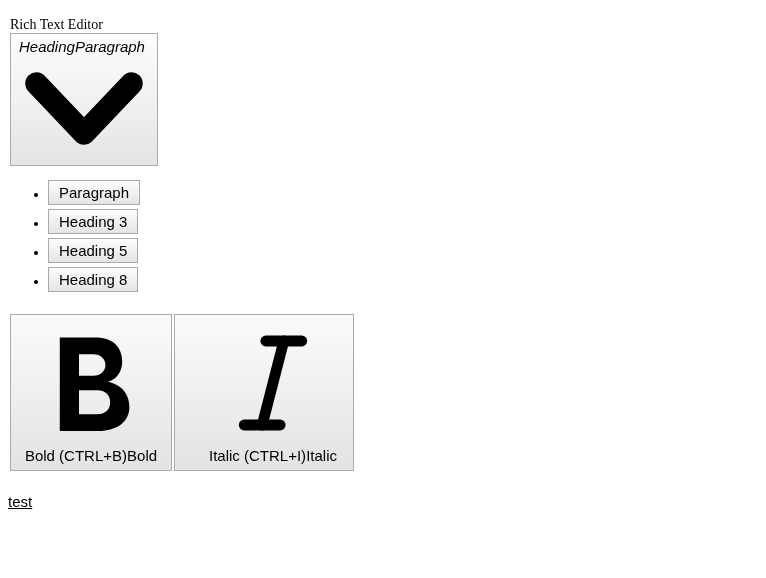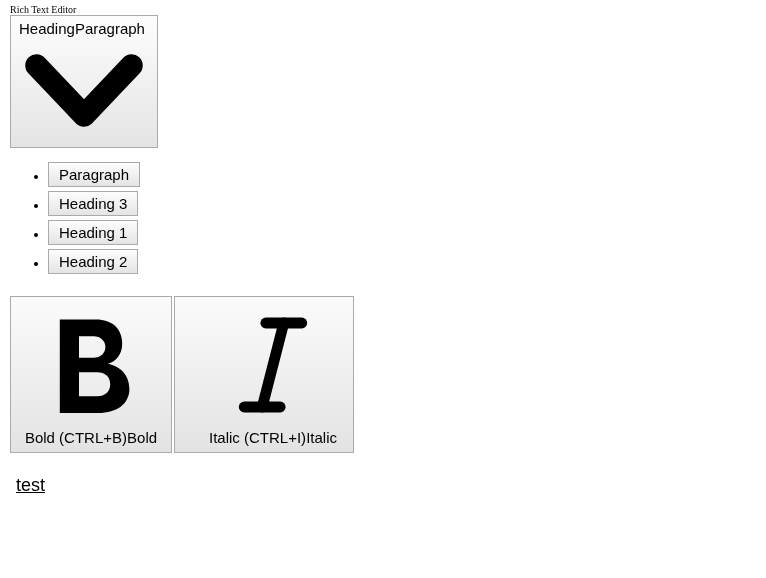--- a/index.html
+++ b/index.html
@@ -8,37 +8,38 @@
     body {
       margin: 0;
       padding: 0;
       font-family: "Times New Roman", Times, serif;
       font-size: 16px;
       color: #000;
       background: #fff;
       width: 766px;
     }
     .editor-label {
-      padding: 4px 10px 0 10px;
-      font-size: 10px;
+      padding: 17px 10px 0 10px;
+      font-size: 14px;
     }
     .heading-dropdown-btn {
       display: inline-block;
       margin-left: 10px;
       padding: 4px 8px;
       border: 1px solid #aaa;
       background: linear-gradient(to bottom, #fdfdfd, #e4e4e4);
       cursor: pointer;
       font-family: Arial, Helvetica, sans-serif;
       font-size: 15px;
       text-align: left;
     }
     .heading-dropdown-btn .heading-top-row {
       display: block;
       white-space: nowrap;
+      font-style: italic;
     }
     .heading-dropdown-btn .chev-wrap {
       display: block;
       text-align: center;
       margin-top: 6px;
     }
     .heading-dropdown-btn svg {
       width: 130px;
       height: 100px;
       display: block;
@@ -89,23 +90,23 @@
       width: 140px;
       height: 120px;
       display: inline-block;
     }
     .format-btn .caption {
       display: block;
       white-space: nowrap;
       margin-top: 4px;
     }
     .content-area {
-      margin: 22px 0 0 16px;
+      margin: 22px 0 0 8px;
       font-family: Arial, Helvetica, sans-serif;
-      font-size: 18px;
+      font-size: 15px;
       outline: none;
       text-decoration: underline;
     }
   </style>
 </head>
 <body>
 
 
 
 <div class="editor-label">Rich Text Editor</div>
@@ -122,24 +123,24 @@
 </button>
 
 <ul class="heading-options">
   <li>
     <button type="button" class="opt-btn">Paragraph</button>
   </li>
   <li>
     <button type="button" class="opt-btn">Heading 3</button>
   </li>
   <li>
-    <button type="button" class="opt-btn">Heading 1</button>
+    <button type="button" class="opt-btn">Heading 5</button>
   </li>
   <li>
-    <button type="button" class="opt-btn">Heading 2</button>
+    <button type="button" class="opt-btn">Heading 8</button>
   </li>
 </ul>
 
 <div class="format-row">
   <button type="button" class="format-btn">
     <span class="icon-wrap">
       <svg viewBox="0 0 100 100">
         <path d="M 24 12 L 54 12 C 68 12 76 20 76 32 C 76 41 71 47 64 49 C 74 51 82 58 82 70 C 82 82 72 90 56 90 L 24 90 Z M 40 26 L 40 44 L 52 44 C 58 44 62 40 62 35 C 62 30 58 26 52 26 Z M 40 56 L 40 76 L 55 76 C 62 76 66 72 66 66 C 66 60 62 56 55 56 Z" fill="#000"></path>
       </svg>
     </span>

